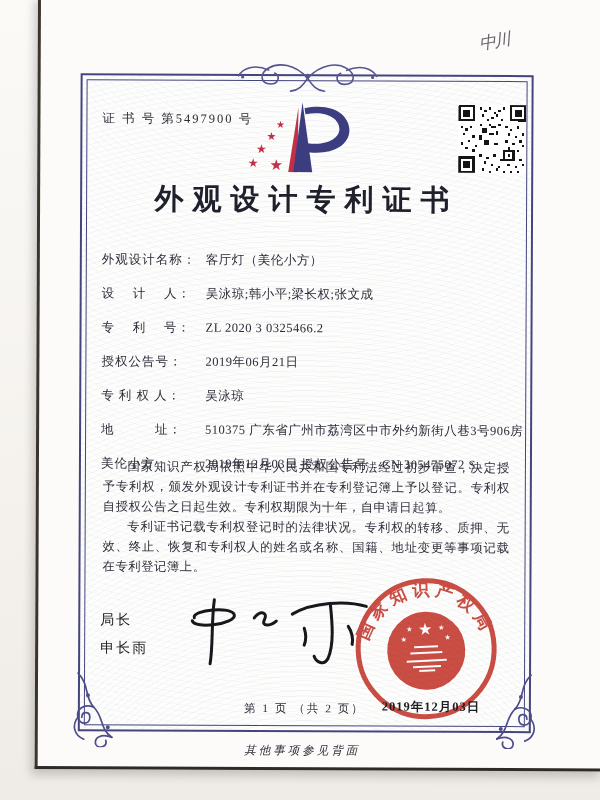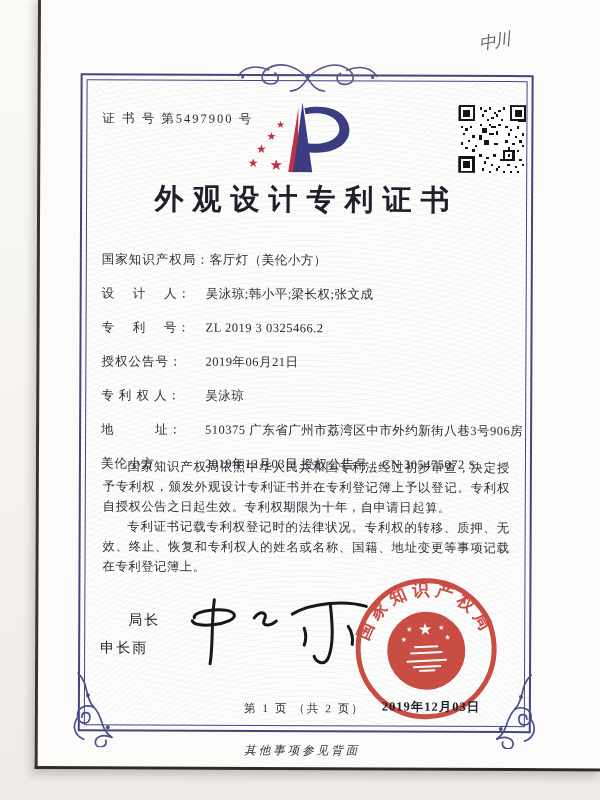--- a/index.html
+++ b/index.html
@@ -44,21 +44,21 @@
     font-size:29px;font-weight:bold;color:#20202c;letter-spacing:9px;
   }
   .fields{position:absolute;left:20px;top:176px;right:14px;font-size:12.5px;color:#2c2c38;}
   .frow{margin-bottom:17px;white-space:nowrap;}
   .lbl{display:inline-block;min-width:104px;letter-spacing:1px;}
   .val{letter-spacing:0.5px;}
   .grant-pair2{}
   .paras{position:absolute;left:22px;right:20px;top:382px;font-size:12.3px;line-height:1.62;color:#2e2e3a;text-align:justify;letter-spacing:0.6px;}
   .paras p{margin:0;text-indent:2em;}
   .sig-block{position:absolute;left:20px;top:536px;font-size:14px;color:#222;font-family:"Liberation Sans","DejaVu Sans",sans-serif;}
-  .sig-title{margin-bottom:10px;letter-spacing:2px;margin-left:28px;}
+  .sig-title{margin-bottom:10px;letter-spacing:2px;}
   .sig-name{letter-spacing:2px;}
   .sig-script{position:absolute;left:100px;top:512px;}
   .seal{position:absolute;left:272px;top:498px;width:148px;height:148px;opacity:.88;mix-blend-mode:multiply;transform:rotate(-3deg);}
   .seal-date{position:absolute;left:276px;top:622px;width:150px;text-align:center;font-size:12.5px;font-weight:bold;color:#1d1d24;letter-spacing:1px;}
   .page-info{position:absolute;left:0;right:0;bottom:14px;text-align:center;font-size:11.5px;color:#2c2c38;letter-spacing:2px;}
   .back-note{position:absolute;left:40px;width:449px;top:748px;text-align:center;font-size:11.5px;color:#2e2e3a;letter-spacing:3px;font-style:italic;}
 </style>
 </head>
 <body>
 
@@ -139,27 +139,27 @@
           <rect x="19" y="19" width="5" height="5"></rect>
         </g>
         <rect x="20" y="20" width="3" height="3" fill="#fff"></rect>
         <rect x="21" y="21" width="1" height="1" fill="#151515"></rect>
       </svg>
 
       <div class="doc-title">外观设计专利证书</div>
 
       <div class="fields">
         <div class="frow">
-          <span class="lbl">国家知识产权局：</span><span class="val">客厅灯（美伦小方）</span>
+          <span class="lbl">外观设计名称：</span><span class="val">客厅灯（美伦小方）</span>
         </div>
         <div class="frow">
           <span class="lbl">设　 计　 人：</span><span class="val">吴泳琼;韩小平;梁长权;张文成</span>
         </div>
         <div class="frow">
-          <span class="lbl">专　 利　 号：</span><span class="val">ZL 2019 3 0325466.2</span>
+          <span class="lbl">专　 利　 号：</span><span class="val">ZL 2020 3 0325466.2</span>
         </div>
         <div class="frow">
           <span class="lbl">授权公告号：</span><span class="val">2019年06月21日</span>
         </div>
         <div class="frow">
           <span class="lbl">专 利 权 人：</span><span class="val">吴泳琼</span>
         </div>
         <div class="frow">
           <span class="lbl">地　　　址：</span><span class="val">510375 广东省广州市荔湾区中市外约新街八巷3号906房</span>
         </div>

